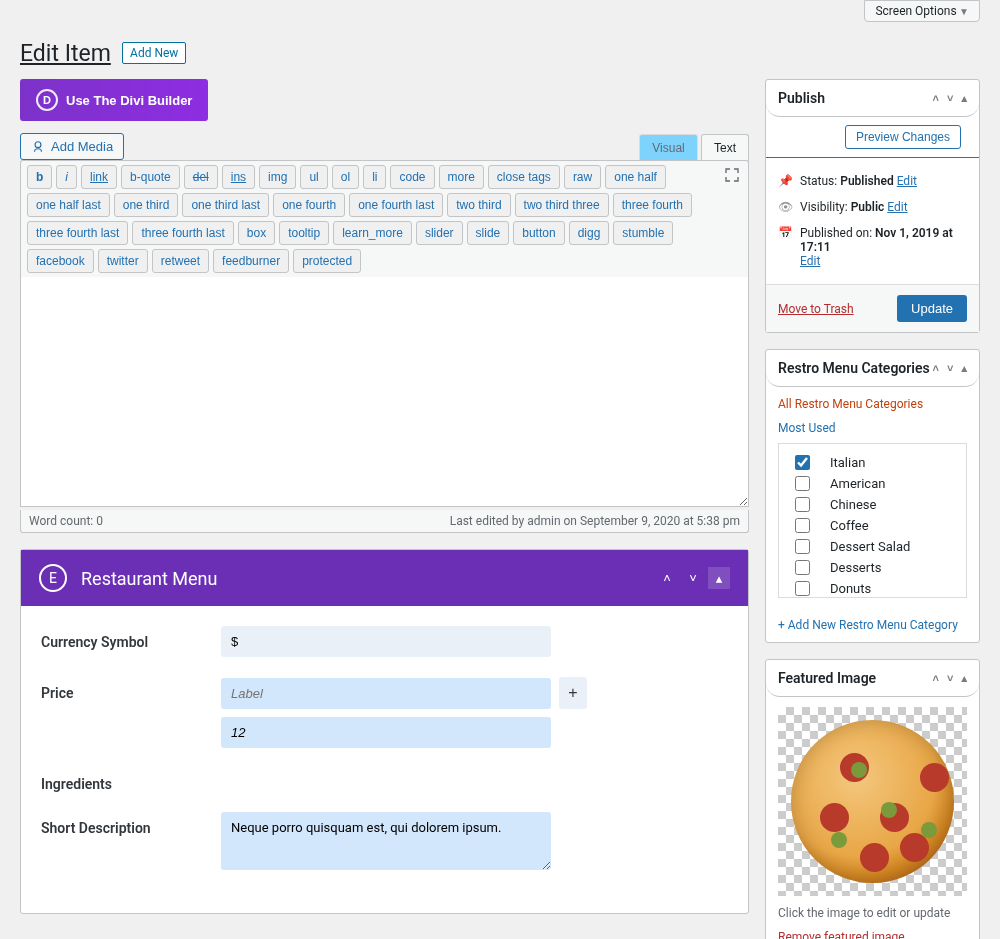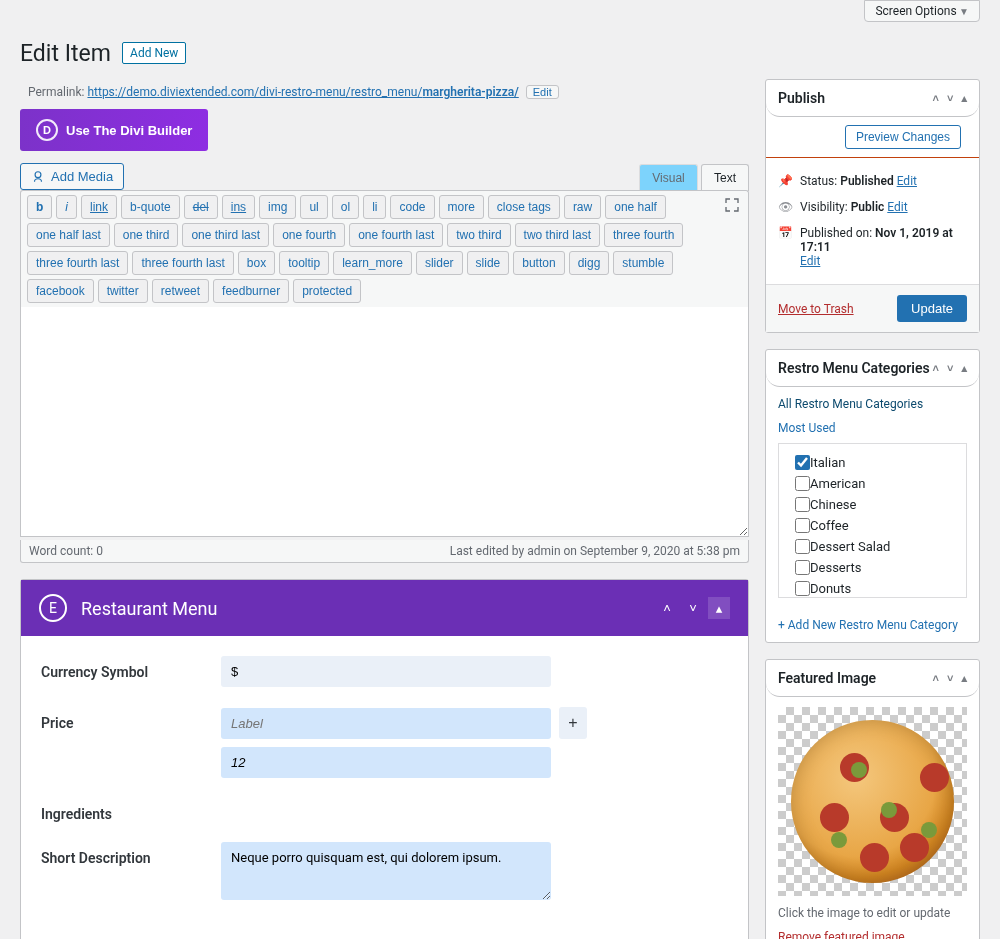--- a/index.html
+++ b/index.html
@@ -1,21 +1,21 @@
 <!DOCTYPE html>
 <html><head>
 <meta charset="utf-8">
 <style>
 * { box-sizing: border-box; margin: 0; padding: 0; }
 body { font-family: -apple-system, BlinkMacSystemFont, "Segoe UI", Roboto, sans-serif; font-size: 13px; color: #1d2327; background: #f0f0f1; padding: 0; width: 1000px; }
 .wrap { padding: 10px 20px 20px; }
 .topbar { display: flex; justify-content: flex-end; padding: 0 20px; }
 .screen-options { border: 1px solid #c3c4c7; background: #f6f7f7; padding: 3px 10px; font-size: 12px; cursor: pointer; border-radius: 0 0 4px 4px; }
 .screen-options::after { content: " ▼"; font-size: 10px; color: #787c82; }
-h1.page-title { display: inline-block; font-size: 23px; font-weight: 400; margin: 8px 0 12px; }
+h1.page-title { display: inline-block; font-size: 23px; font-weight: 400; margin: 8px 0 12px; text-decoration: underline; }
 .add-new { display: inline-block; border: 1px solid #0071a1; color: #0071a1; background: #fff; font-size: 12px; padding: 3px 7px; border-radius: 2px; margin-left: 8px; vertical-align: 4px; text-decoration: none; }
 .cols { display: flex; gap: 16px; align-items: flex-start; }
 .main { flex: 1; min-width: 0; }
 .side { width: 215px; flex: none; }
 .title-input { width: 100%; font-size: 22px; padding: 10px 12px; border: 1px solid #8c8f94; border-radius: 3px; background: #fff; }
 .permalink { padding: 6px 8px 10px; font-size: 12px; color: #646970; }
 .permalink a { color: #2271b1; text-decoration: underline; }
 .permalink b { color: #2271b1; font-weight: 600; }
 .permalink .editbtn { border: 1px solid #c3c4c7; background: #f6f7f7; color: #2271b1; font-size: 11px; padding: 0 6px; border-radius: 3px; margin-left: 4px; }
 .divi-btn { background: #8e2de2; background: linear-gradient(90deg,#7c32c9,#8e2de2); color: #fff; border: none; padding: 10px 16px; font-size: 13px; border-radius: 3px; font-weight: 600; cursor: pointer; display: flex; align-items: center; gap: 8px; margin-bottom: 12px; }
@@ -61,24 +61,24 @@
 .pub-actions { padding: 8px 18px; text-align: right; border-bottom: 1px solid #c2410c; }
 .pub-actions button { border: 1px solid #2271b1; color: #2271b1; background: #fff; padding: 4px 10px; border-radius: 3px; font-size: 12px; cursor: pointer; }
 .pub-row { padding: 6px 0; font-size: 12px; display: flex; align-items: flex-start; gap: 8px; }
 .pub-row .ico { width: 14px; color: #8c8f94; flex: none; }
 .pub-row a { color: #2271b1; text-decoration: underline; }
 .pub-row b { font-weight: 600; }
 .pub-footer { border-top: 1px solid #dcdcde; padding: 10px 12px; display: flex; justify-content: space-between; align-items: center; background: #f6f7f7; }
 .pub-footer a { color: #b32d2e; text-decoration: underline; font-size: 12px; }
 .pub-footer button { background: #2271b1; color: #fff; border: none; padding: 6px 14px; border-radius: 3px; font-size: 13px; cursor: pointer; }
 .cat-tabs { display: flex; gap: 10px; margin-bottom: 8px; font-size: 12px; flex-wrap: wrap; }
-.cat-tabs span { color: #0c4a6e; cursor: pointer; }
+.cat-tabs span { color: #c2410c; cursor: pointer; }
 .cat-tabs a { color: #2271b1; cursor: pointer; }
 .cat-list { border: 1px solid #dcdcde; padding: 8px; max-height: 155px; overflow: auto; }
-.cat-item { display: flex; align-items: center; gap: 0; padding: 3px 8px; font-size: 13px; }
+.cat-item { display: flex; align-items: center; gap: 20px; padding: 3px 8px; font-size: 13px; }
 .cat-item input { width: 15px; height: 15px; accent-color: #2271b1; }
 .add-cat { color: #2271b1; font-size: 12px; display: block; margin-top: 20px; cursor: pointer; }
 .feat-img-holder { width: 100%; aspect-ratio: 1; background-image: linear-gradient(45deg,#ccc 25%,transparent 25%,transparent 75%,#ccc 75%),linear-gradient(45deg,#ccc 25%,transparent 25%,transparent 75%,#ccc 75%); background-size: 16px 16px; background-position: 0 0, 8px 8px; display: flex; align-items: center; justify-content: center; cursor: pointer; position: relative; overflow: hidden; }
 .pizza { width: 86%; height: 86%; border-radius: 50%; background: radial-gradient(circle at 40% 35%, #f4c77d 0%, #e8a646 55%, #d08420 70%, #a8551a 90%); box-shadow: inset 0 0 20px rgba(0,0,0,0.2); position: relative; }
 .pizza::before, .pizza::after { content:""; position:absolute; border-radius:50%; background:#b83a2a; }
 .pizza::before { width:18%; height:18%; top:20%; left:30%; box-shadow: 40px 50px 0 #b83a2a, 80px 10px 0 #b83a2a, 20px 90px 0 #b83a2a, -20px 50px 0 #b83a2a, 60px 80px 0 #b83a2a; }
 .pizza::after { width:10%; height:10%; top:50%; left:55%; background:#7a9a3b; box-shadow: -30px -40px 0 #7a9a3b, 40px 20px 0 #7a9a3b, -50px 30px 0 #7a9a3b; }
 .feat-hint { font-size: 12px; color: #646970; margin-top: 10px; }
 .feat-remove { color: #b32d2e; text-decoration: underline; font-size: 12px; display: block; margin-top: 10px; cursor: pointer; }
 </style>
@@ -88,25 +88,20 @@
 <div class="topbar">
  <div class="screen-options">Screen Options</div>
 </div>
 
 <div class="wrap">
   <h1 class="page-title">Edit Item</h1>
   <a href="#" class="add-new">Add New</a>
 
   <div class="cols">
     <div class="main">
-      <div class="permalink">
-        <span>Permalink:</span>
-        <a href="#"><span>https://demo.diviextended.com/divi-restro-menu/restro_menu/</span><b>margherita-pizza/</b></a>
-        <button class="editbtn">Edit</button>
-      </div>
       <button class="divi-btn">
         <span class="dlogo">D</span>
         <span>Use The Divi Builder</span>
       </button>
 
       <div style="display:flex; justify-content:space-between; align-items:flex-end; margin-bottom:0;">
         <button class="media-btn">
           <svg width="14" height="14" viewBox="0 0 24 24" fill="none" stroke-width="2">
               <circle cx="12" cy="8" r="5"></circle>
               <path d="M6 20c0-3 3-5 6-5s6 2 6 5"></path>
@@ -135,21 +130,21 @@
             <button class="qt">more</button>
             <button class="qt">close tags</button>
             <button class="qt">raw</button>
             <button class="qt">one half</button>
             <button class="qt">one half last</button>
             <button class="qt">one third</button>
             <button class="qt">one third last</button>
             <button class="qt">one fourth</button>
             <button class="qt">one fourth last</button>
             <button class="qt">two third</button>
-            <button class="qt">two third last</button>
+            <button class="qt">two third three</button>
             <button class="qt">three fourth</button>
             <button class="qt">three fourth last</button>
             <button class="qt">three fourth last</button>
             <button class="qt">box</button>
             <button class="qt">tooltip</button>
             <button class="qt">learn_more</button>
             <button class="qt">slider</button>
             <button class="qt">slide</button>
             <button class="qt">button</button>
             <button class="qt">digg</button>

